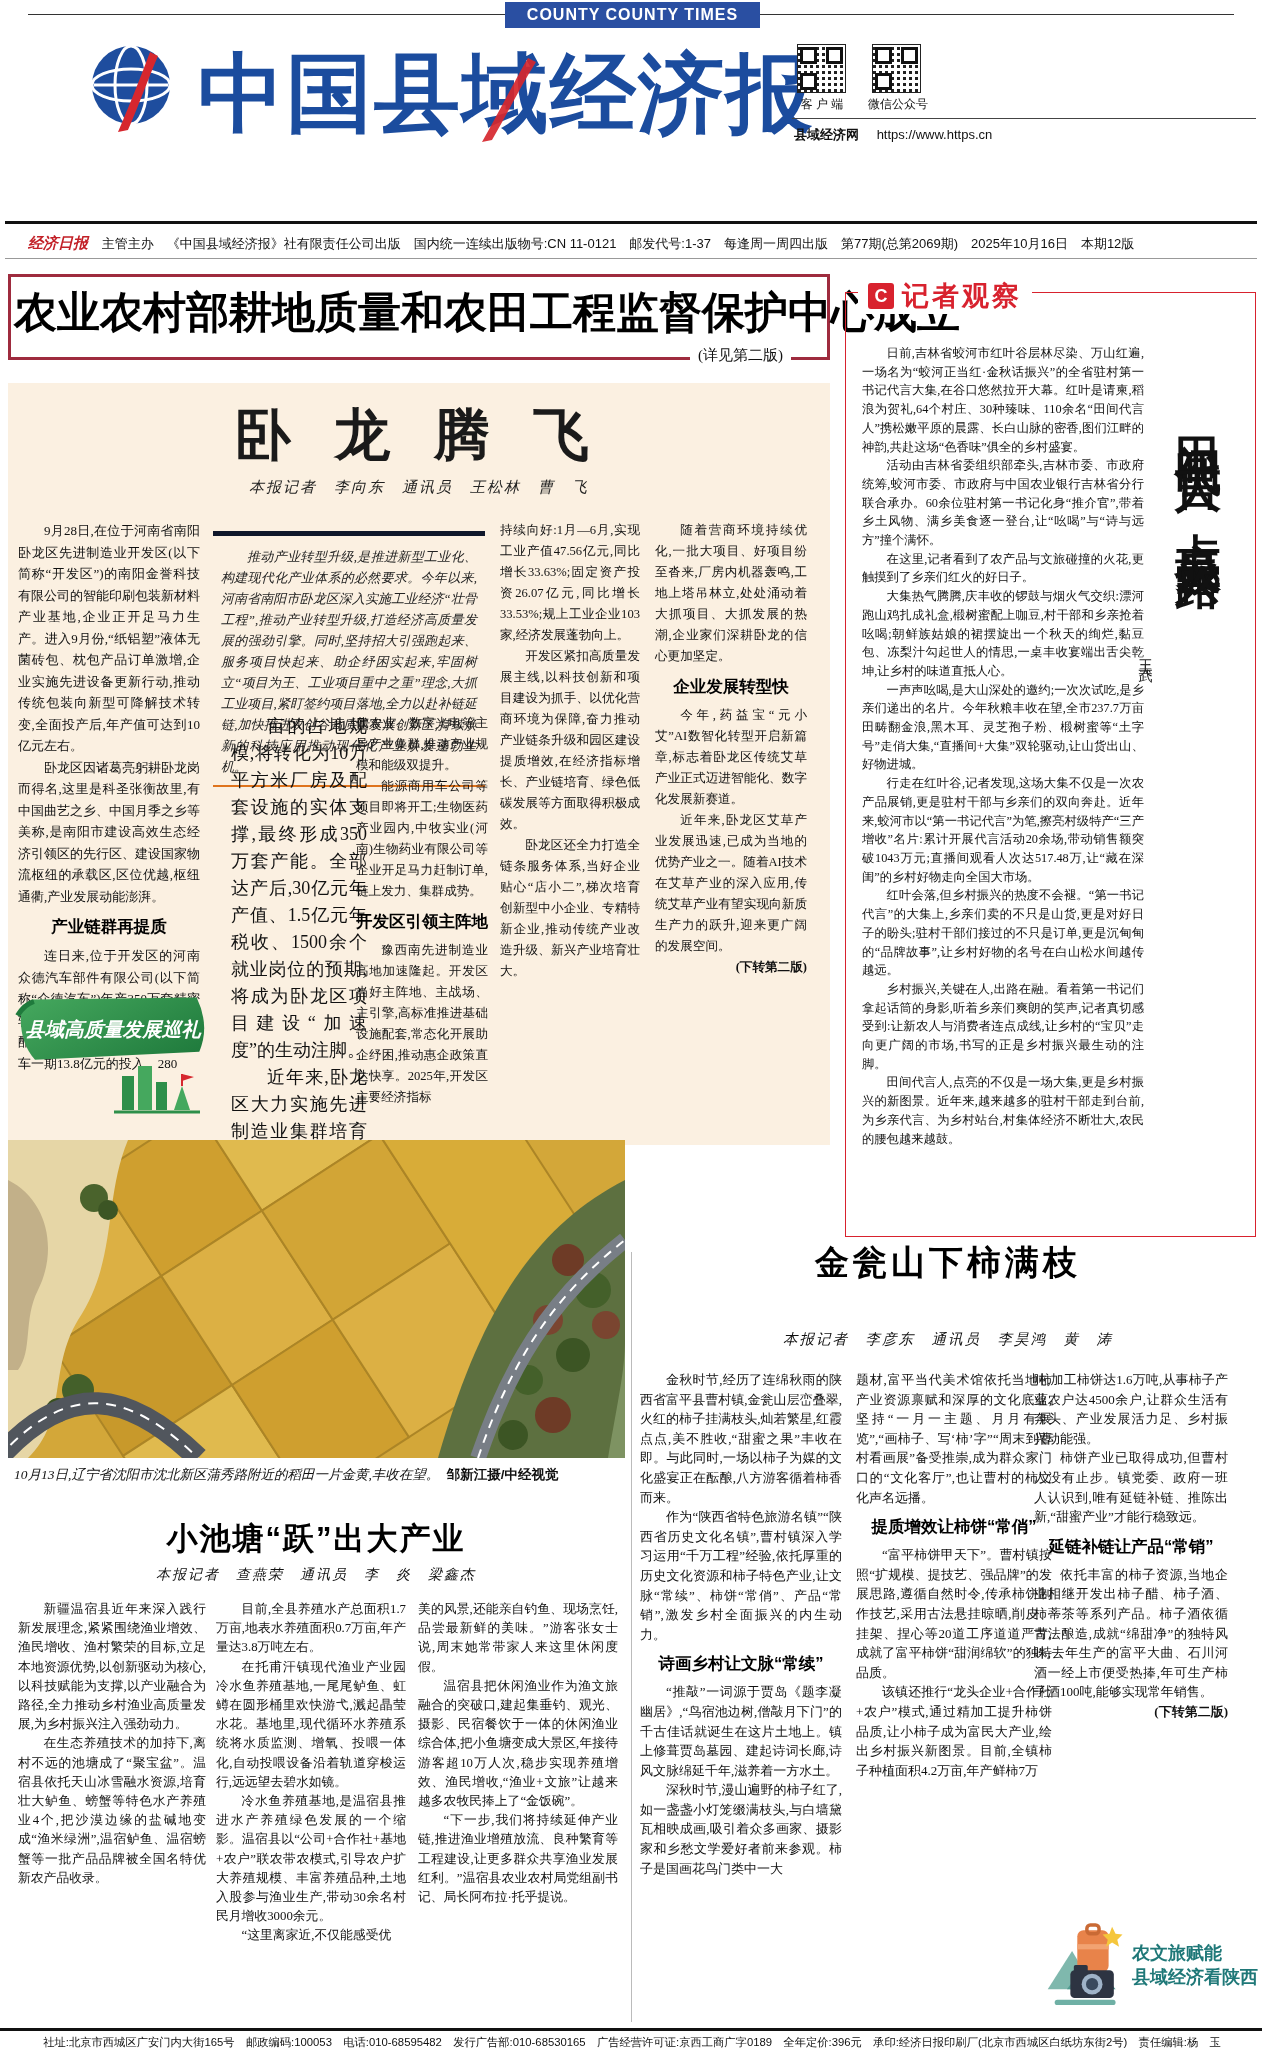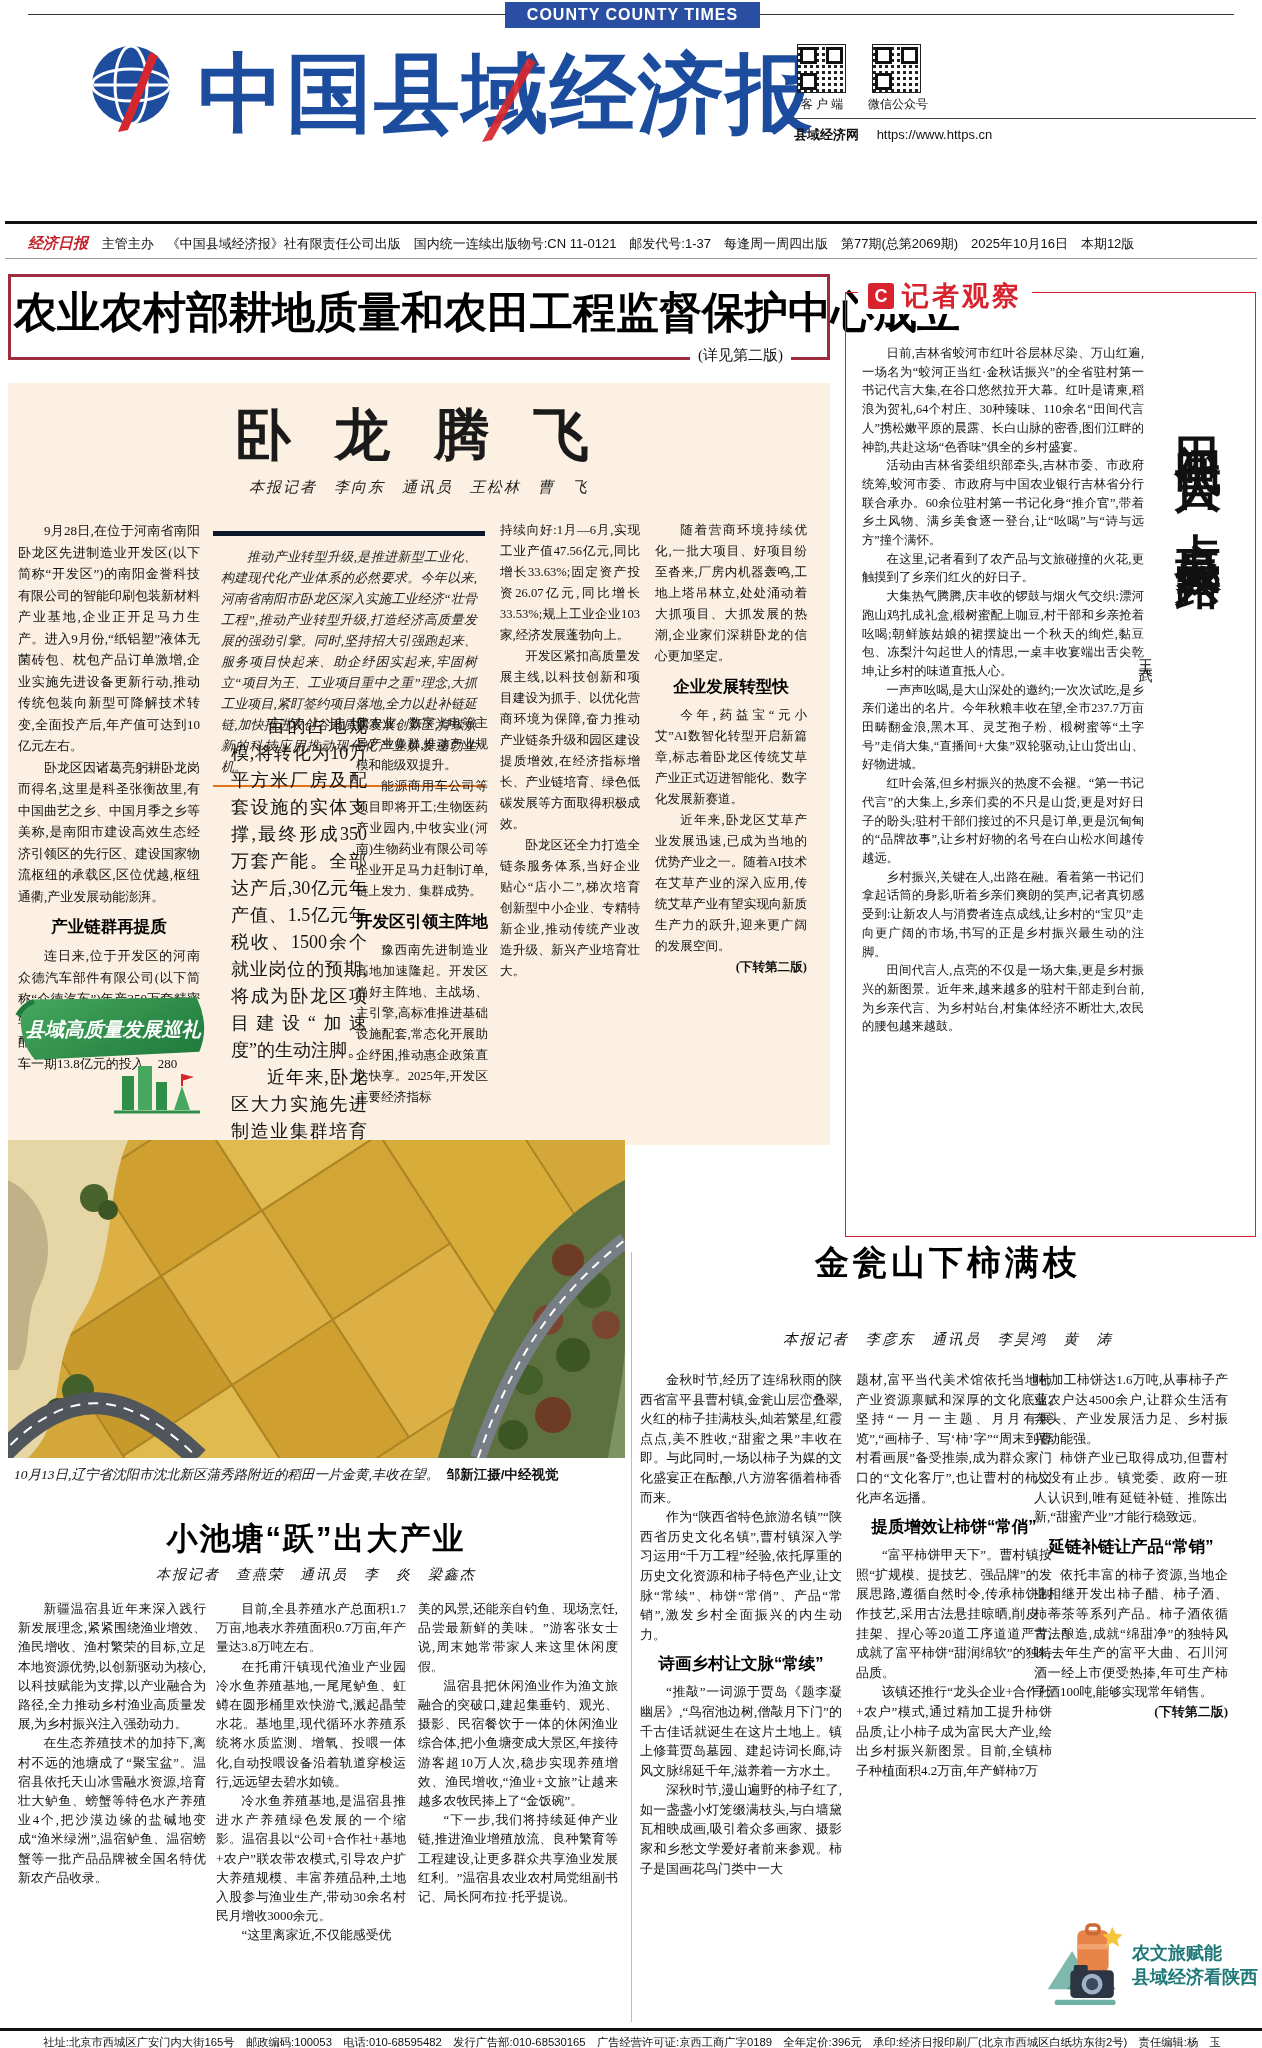--- a/index.html
+++ b/index.html
@@ -218,20 +218,21 @@
   <div class="abs obs-title">
     <span class="obs-c">C</span>
     <span class="obs-label">记者观察</span>
   </div>
   <div class="abs col obs-body">
     <p>日前,吉林省蛟河市红叶谷层林尽染、万山红遍,一场名为“蛟河正当红·金秋话振兴”的全省驻村第一书记代言大集,在谷口悠然拉开大幕。红叶是请柬,稻浪为贺礼,64个村庄、30种臻味、110余名“田间代言人”携松嫩平原的晨露、长白山脉的密香,图们江畔的神韵,共赴这场“色香味”俱全的乡村盛宴。</p>
     <p>活动由吉林省委组织部牵头,吉林市委、市政府统筹,蛟河市委、市政府与中国农业银行吉林省分行联合承办。60余位驻村第一书记化身“推介官”,带着乡土风物、满乡美食逐一登台,让“吆喝”与“诗与远方”撞个满怀。</p>
     <p>在这里,记者看到了农产品与文旅碰撞的火花,更触摸到了乡亲们红火的好日子。</p>
     <p>大集热气腾腾,庆丰收的锣鼓与烟火气交织:漂河跑山鸡扎成礼盒,椴树蜜配上咖豆,村干部和乡亲抢着吆喝;朝鲜族姑娘的裙摆旋出一个秋天的绚烂,黏豆包、冻梨汁勾起世人的情思,一桌丰收宴端出舌尖乾坤,让乡村的味道直抵人心。</p>
     <p>一声声吆喝,是大山深处的邀约;一次次试吃,是乡亲们递出的名片。今年秋粮丰收在望,全市237.7万亩田畴翻金浪,黑木耳、灵芝孢子粉、椴树蜜等“土字号”走俏大集,“直播间+大集”双轮驱动,让山货出山、好物进城。</p>
+    <p>行走在红叶谷,记者发现,这场大集不仅是一次农产品展销,更是驻村干部与乡亲们的双向奔赴。近年来,蛟河市以“第一书记代言”为笔,擦亮村级特产“三产增收”名片:累计开展代言活动20余场,带动销售额突破1043万元;直播间观看人次达517.48万,让“藏在深闺”的乡村好物走向全国大市场。</p>
     <p>红叶会落,但乡村振兴的热度不会褪。“第一书记代言”的大集上,乡亲们卖的不只是山货,更是对好日子的盼头;驻村干部们接过的不只是订单,更是沉甸甸的“品牌故事”,让乡村好物的名号在白山松水间越传越远。</p>
     <p>乡村振兴,关键在人,出路在融。看着第一书记们拿起话筒的身影,听着乡亲们爽朗的笑声,记者真切感受到:让新农人与消费者连点成线,让乡村的“宝贝”走向更广阔的市场,书写的正是乡村振兴最生动的注脚。</p>
     <p>田间代言人,点亮的不仅是一场大集,更是乡村振兴的新图景。近年来,越来越多的驻村干部走到台前,为乡亲代言、为乡村站台,村集体经济不断壮大,农民的腰包越来越鼓。</p>
   </div>
   <div class="abs vtitle">
     <span>田间代言人</span><span class="gap"></span><span>点亮振兴路</span>
   </div>
   <div class="abs vauthor">王天武</div>
 
   <div class="abs photo">

